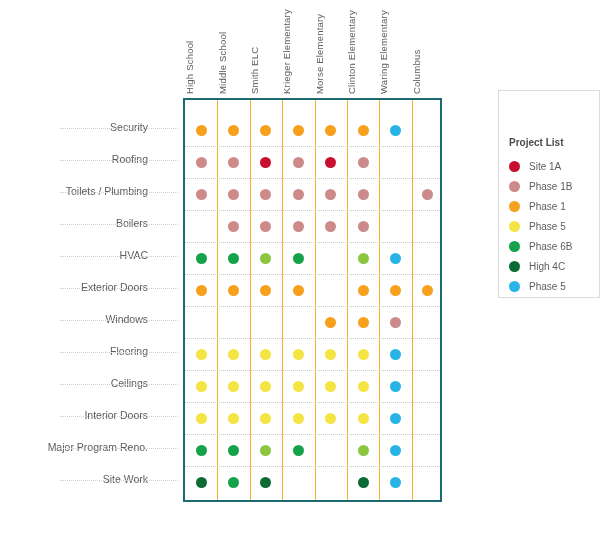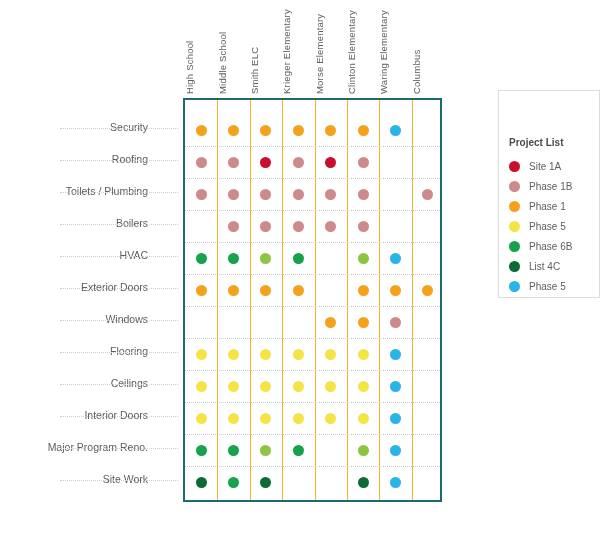--- a/index.html
+++ b/index.html
@@ -190,21 +190,21 @@
         <div class="legend-item">
           <span class="legend-swatch" style="background: rgb(244, 229, 68);"></span>
           <span class="legend-label">Phase 5</span>
         </div>
         <div class="legend-item">
           <span class="legend-swatch" style="background: rgb(21, 162, 74);"></span>
           <span class="legend-label">Phase 6B</span>
         </div>
         <div class="legend-item">
           <span class="legend-swatch" style="background: rgb(12, 107, 52);"></span>
-          <span class="legend-label">List 4C</span>
+          <span class="legend-label">High 4C</span>
         </div>
         <div class="legend-item">
           <span class="legend-swatch" style="background: rgb(41, 180, 232);"></span>
           <span class="legend-label">Phase 5</span>
         </div>
       </div>
   </div>
 
 <div class="row-label" style="top: 121px;">Security</div>
     <div class="row-label" style="top: 153px;">Roofing</div>

